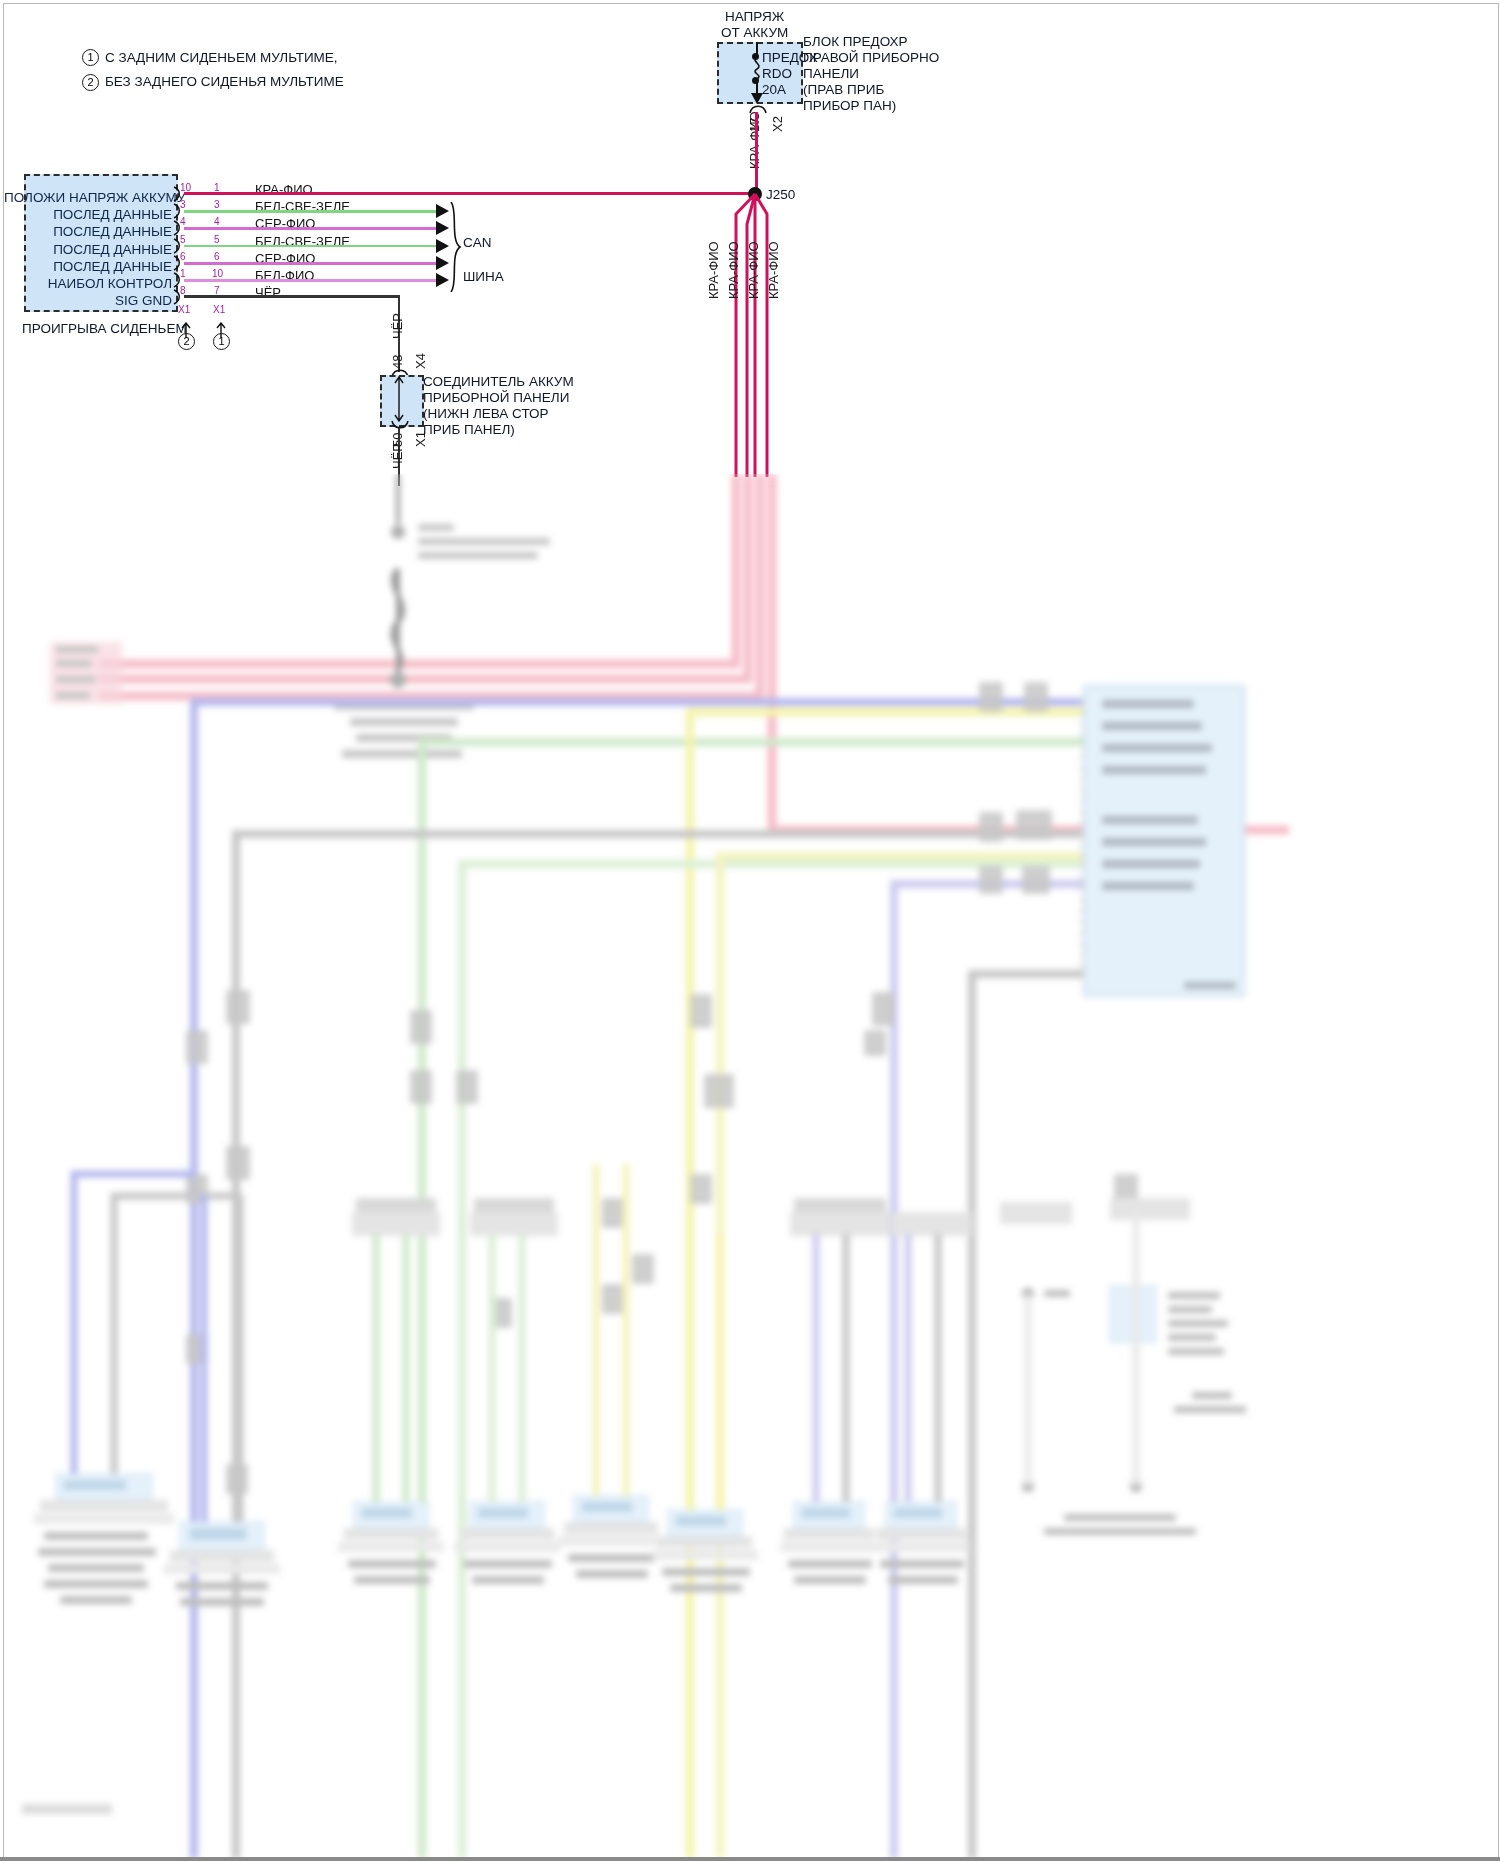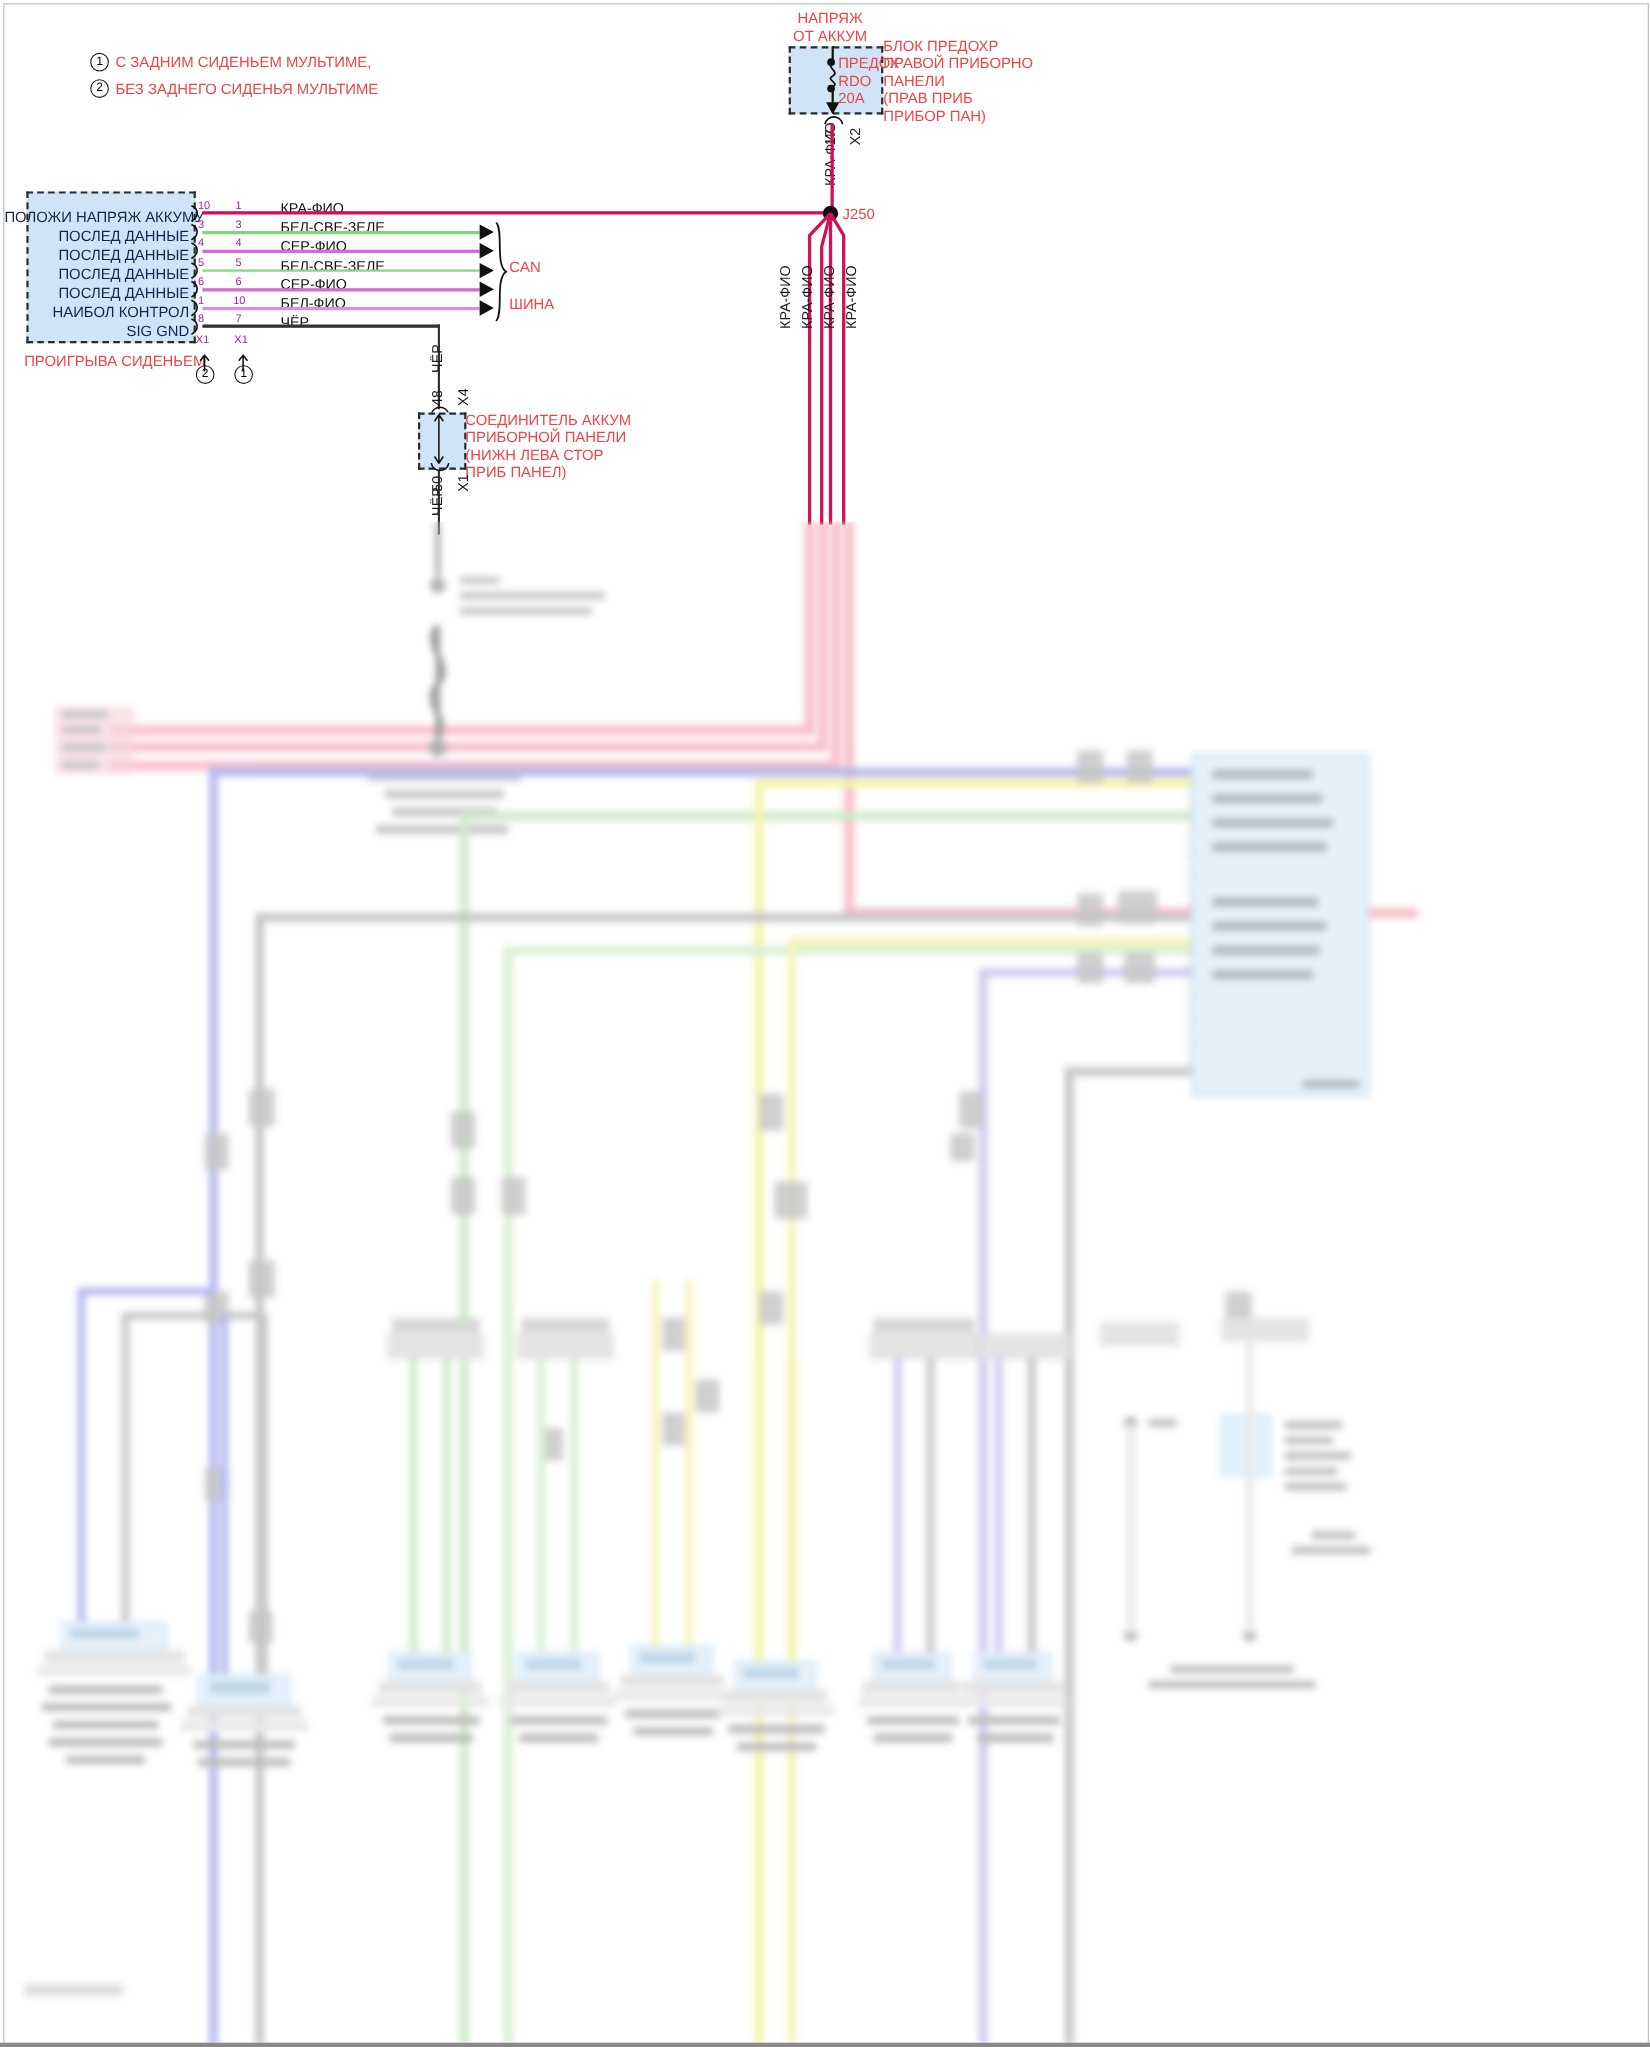--- a/index.html
+++ b/index.html
@@ -6,21 +6,21 @@
   body{font-family:"Liberation Sans",sans-serif;}
   #page{
     position:relative;width:1500px;height:1861px;
     background:#ffffff;overflow:hidden;
   }
   #canvas{
     position:absolute;left:3px;top:3px;width:1494px;height:1855px;
     background:#fff;border:1px solid #b9b9b9;overflow:hidden;
   }
   .abs{position:absolute;}
-  .txt{font-size:13.5px;color:#ef4444;line-height:1.18;white-space:pre;}
+  .txt{font-size:13.5px;color:#0f172a;line-height:1.18;white-space:pre;}
   .vtxt{font-size:13px;color:#1a1a1a;white-space:nowrap;
         transform-origin:0 0;transform:rotate(-90deg);}
   .module{
     border:2px dashed #2b2b2b;background:#cfe5f7;
   }
   .wire{position:absolute;}
   .blurwrap{
     position:absolute;left:0;top:0;width:100%;height:100%;
     filter:blur(3.2px);opacity:.55;
   }

